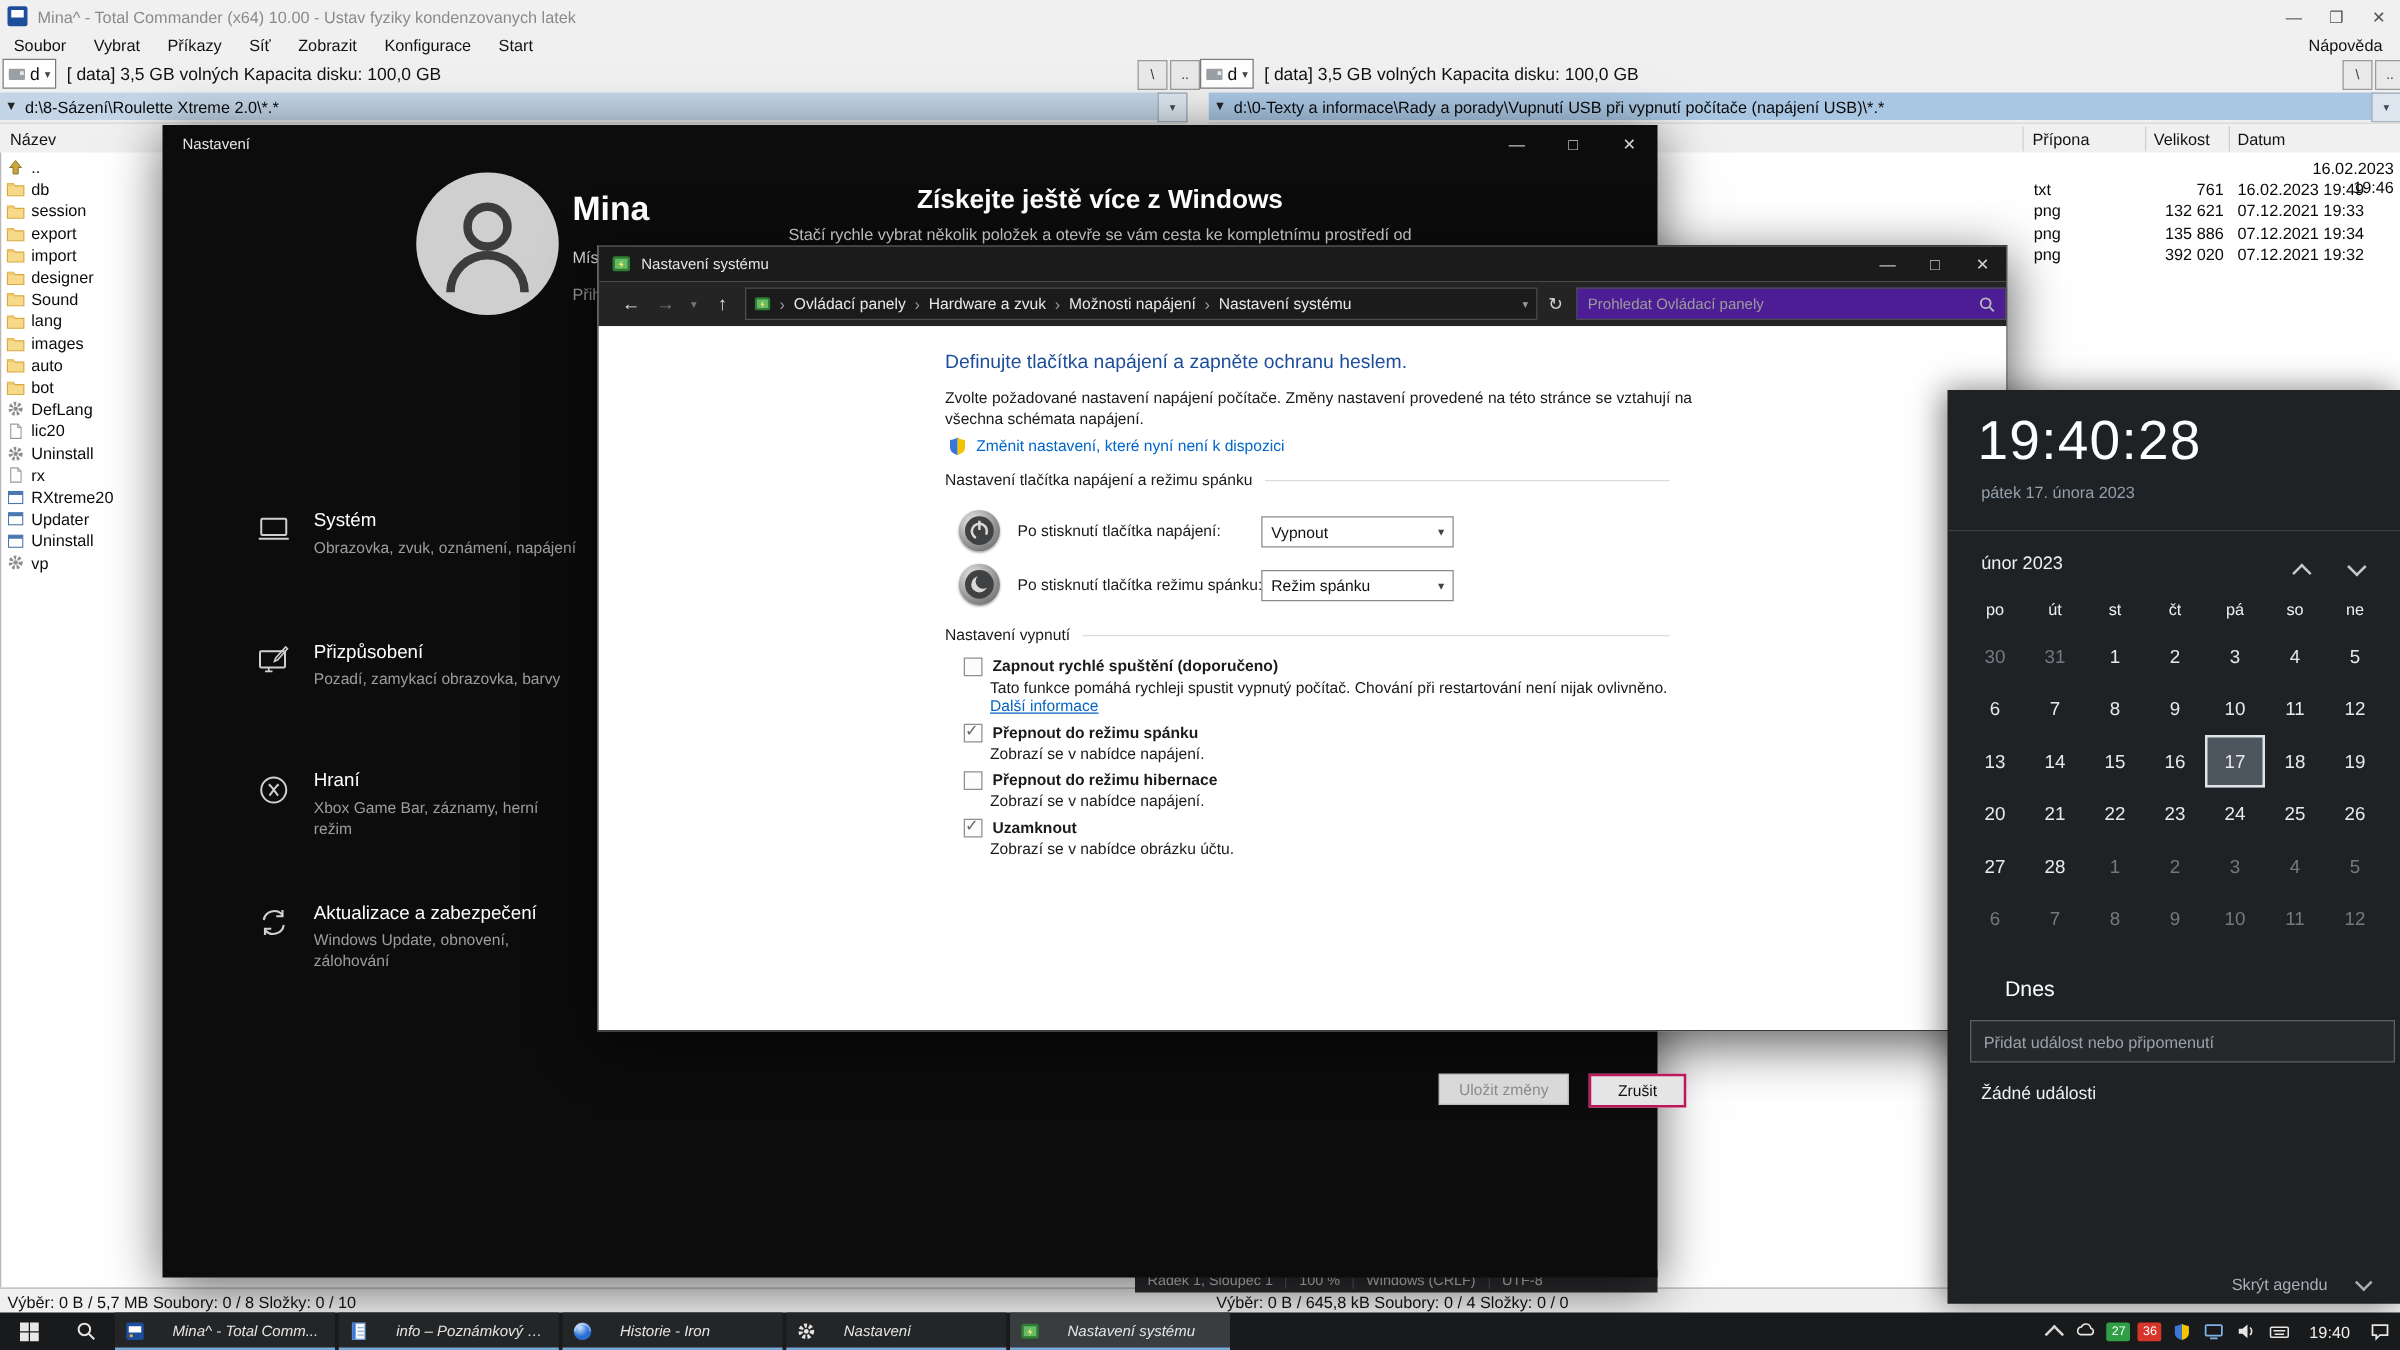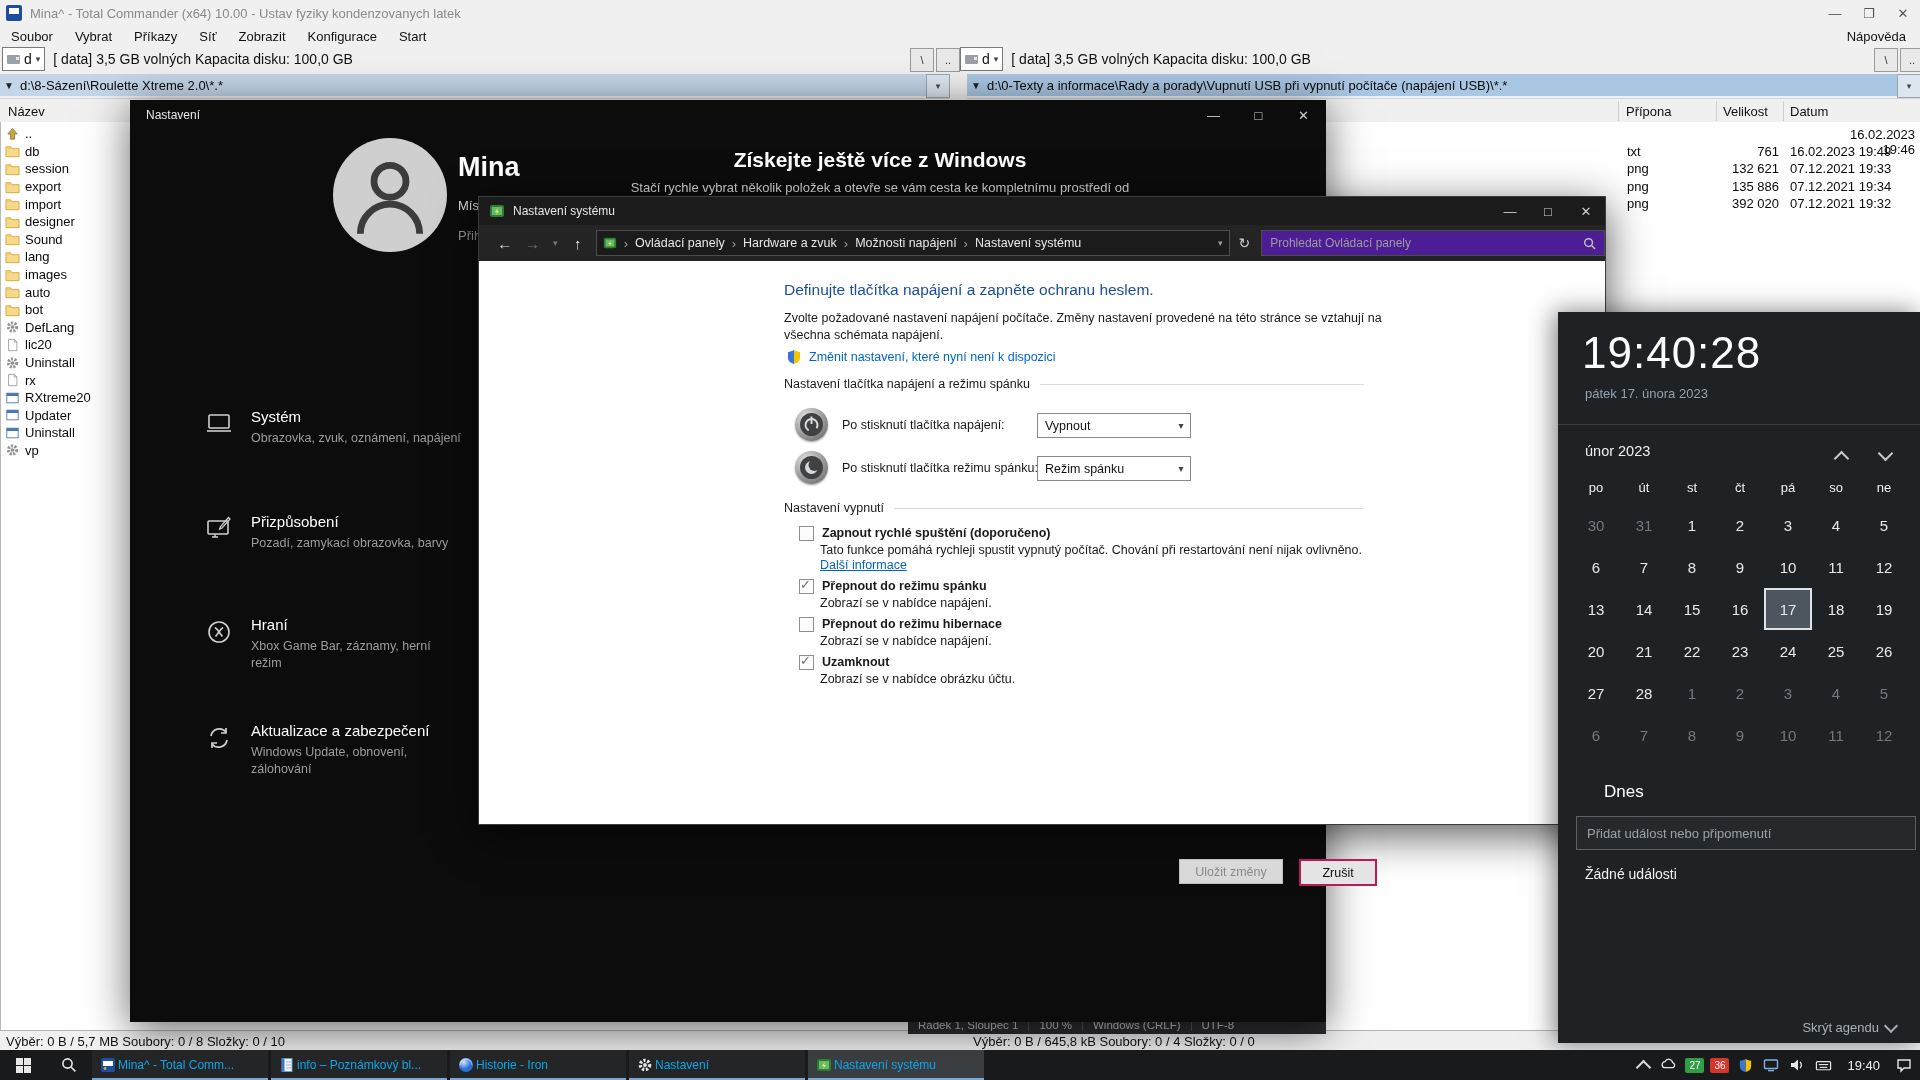--- a/index.html
+++ b/index.html
@@ -68,21 +68,21 @@
   #cp-title .ctls{margin-left:auto;display:flex;}
   #cp-title .wctl{color:#d0d0d0;height:28px;width:38px;}
   #cp-toolbar{position:absolute;left:0;top:28px;width:100%;height:36px;background:#242424;display:flex;align-items:center;}
   .nav-glyph{font-size:15px;color:#e0e0e0;width:28px;text-align:center;}
   .nav-glyph.dim{color:#777;}
   #crumbbox{display:flex;align-items:center;height:24px;width:628px;background:#1b1b1b;border:1px solid #4c4c4c;margin-left:4px;padding:0 6px;font-size:12.5px;color:#e8e8e8;}
   #crumbbox .csep{color:#9a9a9a;margin:0 7px;font-size:13px;}
   #refresh{font-size:14px;color:#d0d0d0;width:30px;text-align:center;}
   #cp-search{display:flex;align-items:center;height:24px;width:330px;background:#4c1d95;border:1px solid #4c4c4c;margin-left:2px;padding:0 8px;font-size:12px;color:#9c9c9c;}
   #cp-search .ph{flex:1;}
-  #cp-body{position:absolute;left:0;top:64px;right:0;bottom:0;background:#fff;margin-left:28px;}
+  #cp-body{position:absolute;left:0;top:64px;right:0;bottom:0;background:#fff;}
   .cph{position:absolute;left:277px;top:20px;font-size:15.5px;color:#1d4e9c;}
   .cpl{font-size:12.5px;color:#1a1a1a;}
   .uaclink{font-size:12.5px;color:#0066cc;}
   .grp{position:absolute;display:flex;align-items:center;font-size:12.5px;color:#1a1a1a;width:580px;}
   .grp .ln{flex:1;height:1px;background:#dcdcdc;margin-left:10px;}
   .roundbtn{position:absolute;width:33px;height:33px;border-radius:50%;
      background:radial-gradient(circle at 35% 30%,#e8e8e8,#8f8f8f 60%,#5c5c5c);box-shadow:0 1px 2px rgba(0,0,0,.4);}
   .roundbtn .inner{position:absolute;left:5px;top:5px;width:23px;height:23px;border-radius:50%;background:#3f4143;}
   .roundbtn svg{position:absolute;left:5px;top:5px;width:23px;height:23px;}
   .combo{position:absolute;width:152px;height:23px;background:#fff;border:1px solid #8a8a8a;display:flex;align-items:center;font-size:12.5px;color:#111;}
@@ -113,31 +113,31 @@
   #fl-dow{top:168px;font-size:13px;color:#f0f0f0;}
   #fl-dow div{text-align:center;}
   #fl-grid{top:192px;grid-auto-rows:42px;font-size:15px;}
   .cday{display:flex;align-items:center;justify-content:center;color:#e8e8e8;}
   .cday.o{color:#73797f;}
   .cday.t{background:#4d565e;outline:2px solid #dfe3e6;outline-offset:-2px;}
   #fl-dnes{position:absolute;left:27px;top:470px;font-size:17px;color:#fdfdfd;margin-left:19px;}
   #fl-input{position:absolute;left:18px;top:504px;width:318px;height:32px;border:1px solid #5d6166;background:#26292c;
      display:flex;align-items:center;padding:0 10px;font-size:13px;color:#9aa1a7;}
   #fl-noev{position:absolute;left:27px;top:554px;font-size:14px;color:#f0f0f0;}
-  #fl-hide{position:absolute;right:24px;top:708px;font-size:13px;color:#a8aeb4;display:flex;align-items:center;gap:7px;}
+  #fl-hide{position:absolute;right:24px;top:708px;font-size:13px;color:#a8aeb4;display:flex;align-items:center;gap:24px;}
   #fl-hide i{display:block;width:8px;height:8px;border:solid #a8aeb4;border-width:0 2px 2px 0;transform:rotate(45deg);margin-top:-4px;}
   
   #taskbar{position:absolute;left:0;top:1050px;width:1920px;height:30px;background:#191a1b;z-index:50;display:flex;align-items:stretch;}
   .tb-ic{width:46px;display:flex;align-items:center;justify-content:center;}
   .winlogo{display:grid;grid-template-columns:7px 7px;grid-template-rows:7px 7px;gap:1px;}
   .winlogo i{background:#e8e8e8;}
   .tbbtn{width:160px;margin-right:3px;background:#232527;display:flex;align-items:center;position:relative;padding:0 8px;}
   .tbbtn.active{background:#3a3d40;}
   .tbbtn::after{content:"";position:absolute;left:0;right:0;bottom:0;height:2px;background:#76a9d8;}
-  .tbbtn .lbl{font-size:12px;color:#0ea5e9;margin-left:2px;white-space:nowrap;overflow:hidden;text-overflow:ellipsis;}
+  .tbbtn .lbl{font-size:12px;color:#e5e5e5;margin-left:22px;white-space:nowrap;overflow:hidden;text-overflow:ellipsis;font-style:italic;}
   .tbicon{width:16px;height:16px;flex:0 0 16px;}
   #tray{margin-left:auto;display:flex;align-items:center;gap:6px;padding-right:6px;}
   .trayic{width:20px;height:20px;display:flex;align-items:center;justify-content:center;}
   .badge{min-width:17px;height:15px;border-radius:2px;color:#fff;font-size:10px;display:flex;align-items:center;justify-content:center;padding:0 1px;}
   #tray-time{font-size:13px;color:#f0f0f0;padding:0 8px;}
   .chevup{width:9px;height:9px;border:solid #d8d8d8;border-width:2px 2px 0 0;transform:rotate(-45deg);margin-top:4px;}
 </style>
 </head>
 <body>
 

